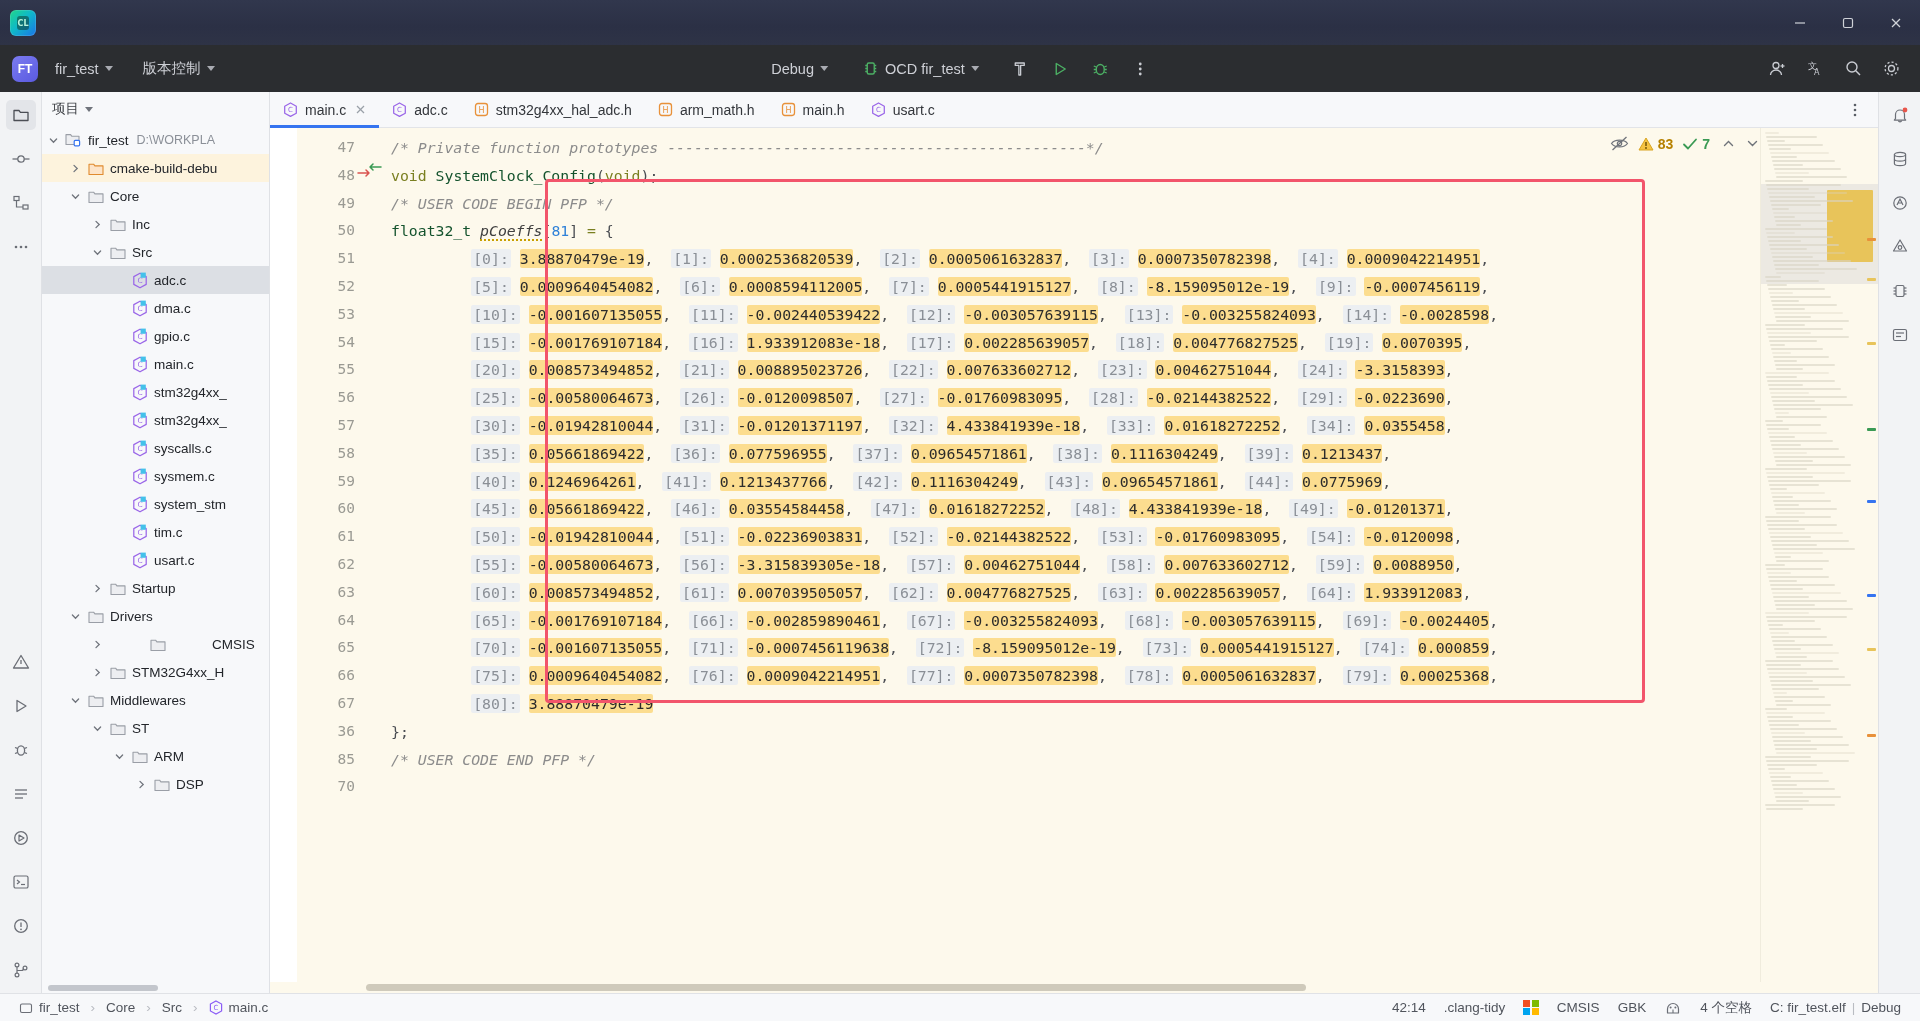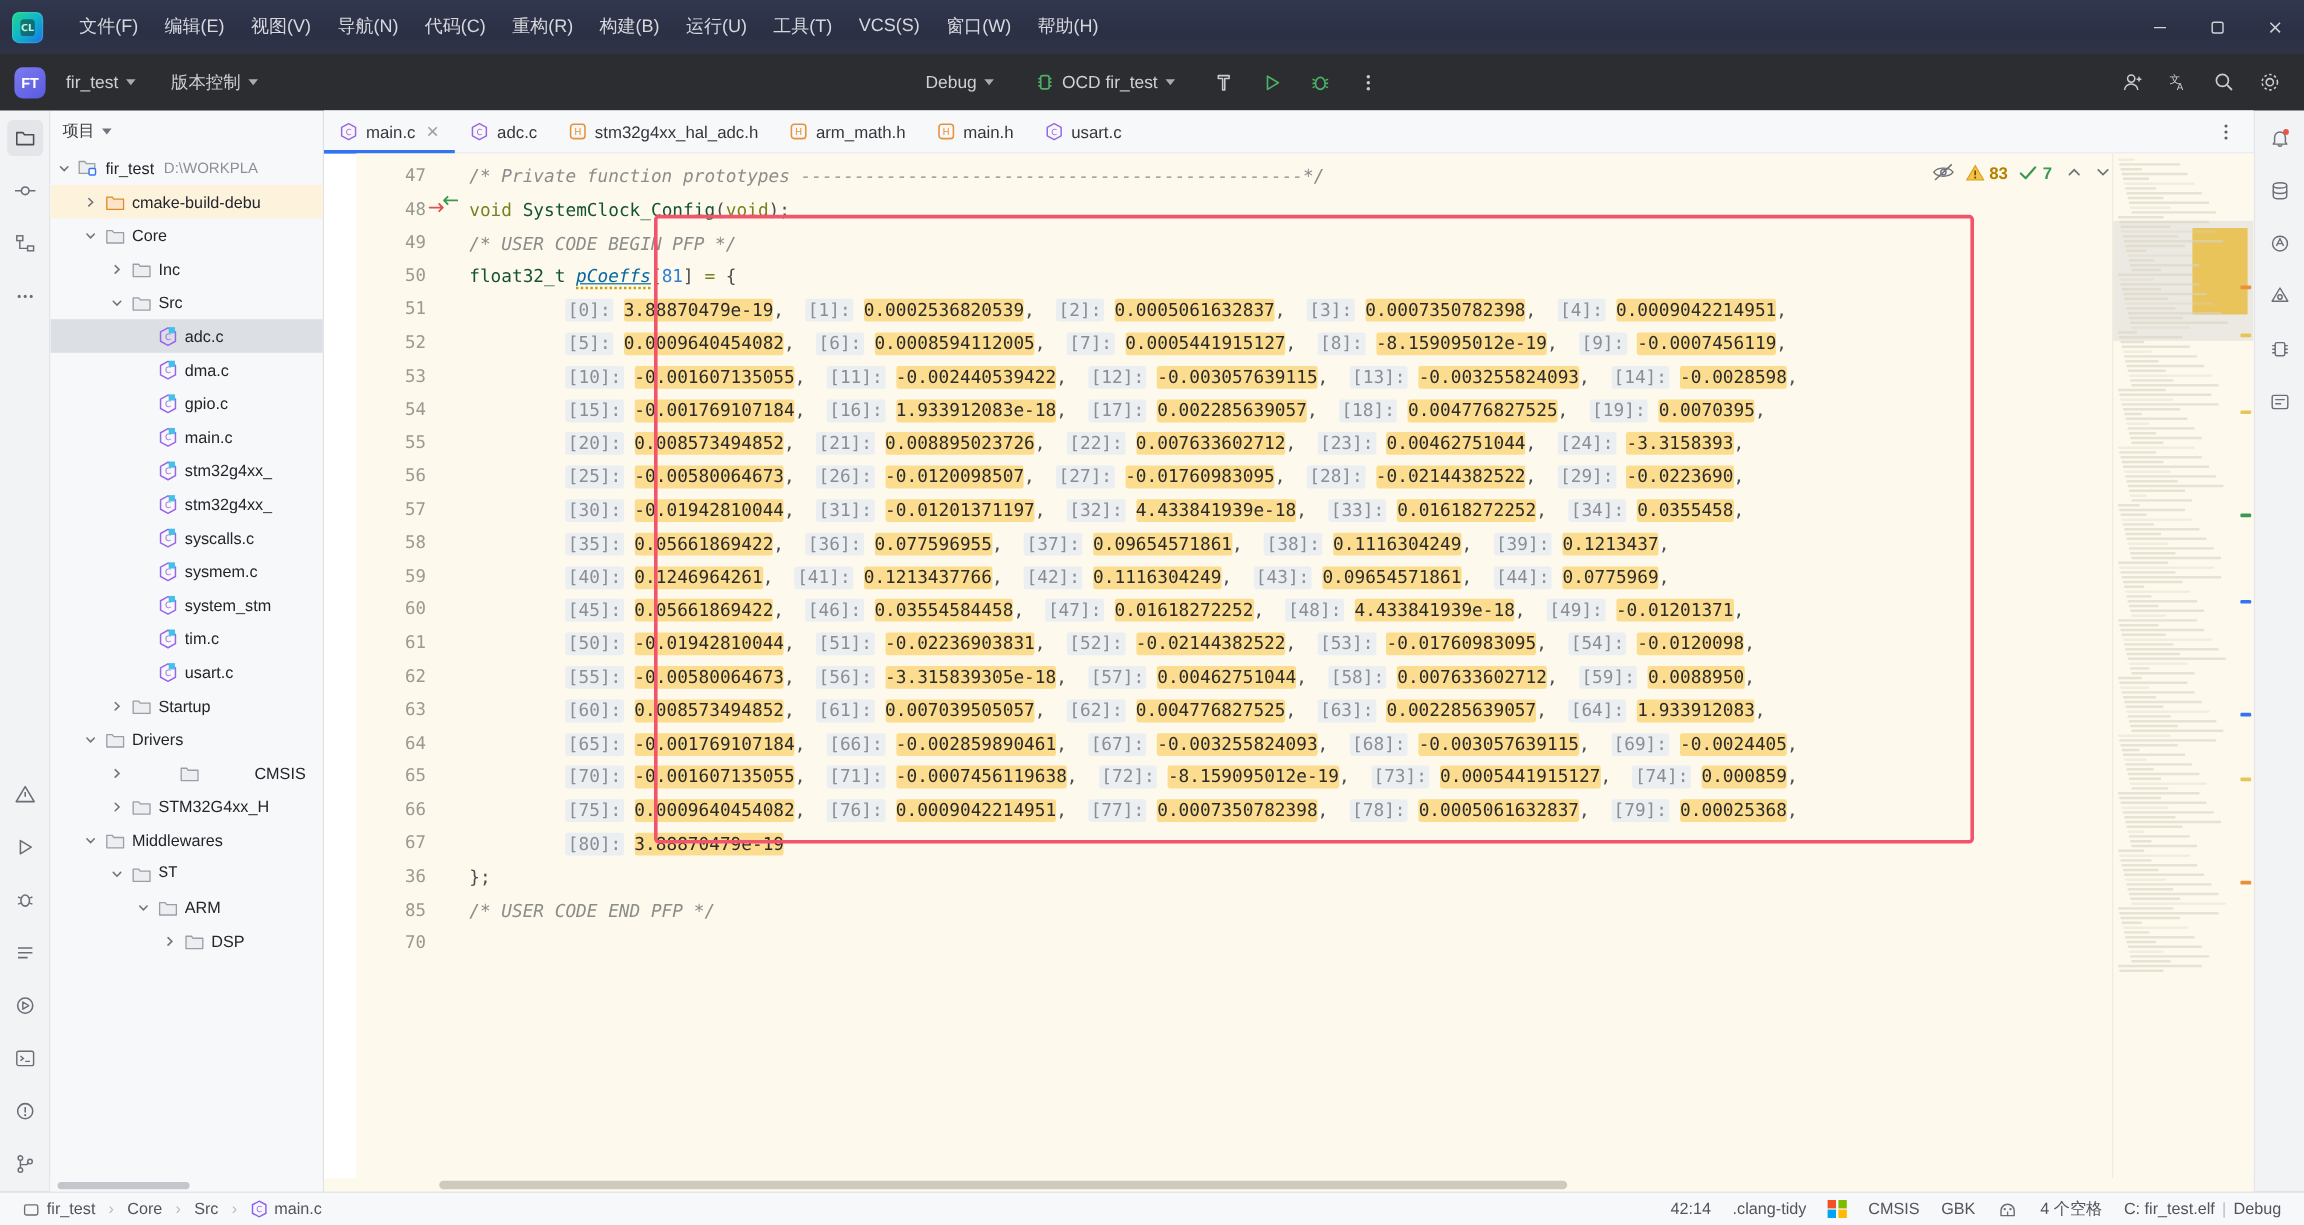--- a/index.html
+++ b/index.html
@@ -96,21 +96,21 @@
   .gline .marks { position:absolute; right:4px; top:0; height:27.8px; line-height:27.8px; font-size:13px; }
   .code {
     flex:1 1 auto; position:relative; overflow:hidden;
     font-family:"DejaVu Sans Mono", monospace; font-size:14.8px;
     padding-top:6px; background:#fdf9ec; color:#2b2b2b; white-space:pre;
   }
   .cline { height:27.8px; line-height:27.8px; padding-left: 2px; }
   .cmt { color:#8c8c8c; font-style: italic; }
   .kw  { color:#7a7f20; }
   .typ { color:#14532d; }
-  .var { color:#0369a1; font-style: italic; text-decoration: underline; }
+  .var { color:#404040; font-style: italic; }
   .num { color:#1a1a1a;text-align:center; }
   .punct { color:#4a4d52; }
   .idx { background:#eceff2; color:#8a8f96; border-radius:2px; padding: 1px 2px; }
   .hint { background:#fcdd8f; border-radius:2px; padding: 1px 0; }
   .squiggle { border-bottom: 2px dotted #c8a000; }
 
   
   .redbox {
     position:absolute; border: 3px solid #f2556b; border-radius:4px; pointer-events:none;
   }
@@ -159,34 +159,20 @@
 <body>
 
 <div class="app">
 
   <div class="menubar">
     <div class="app-logo">
       <svg width="14" height="16" viewBox="0 0 14 16">
           <rect x="1" y="1" width="12" height="14" rx="3" fill="#0e3b30" opacity=".55"></rect>
           <text x="7" y="11" font-size="8" fill="#b9f5dd" text-anchor="middle" font-family="DejaVu Sans">CL</text>
         </svg>
-    </div>
-    <div class="menu-items">
-      <div class="menu-item">文件(F)</div>
-      <div class="menu-item">编辑(E)</div>
-      <div class="menu-item">视图(V)</div>
-      <div class="menu-item">导航(N)</div>
-      <div class="menu-item">代码(C)</div>
-      <div class="menu-item">重构(R)</div>
-      <div class="menu-item">构建(B)</div>
-      <div class="menu-item">运行(U)</div>
-      <div class="menu-item">工具(T)</div>
-      <div class="menu-item">VCS(S)</div>
-      <div class="menu-item">窗口(W)</div>
-      <div class="menu-item">帮助(H)</div>
     </div>
     <div class="win-ctrls">
       <div class="win-btn">
         <svg width="14" height="14" viewBox="0 0 14 14">
             <line x1="2" y1="7" x2="12" y2="7" stroke="#cfd2d8" stroke-width="1.2"></line>
           </svg>
       </div>
       <div class="win-btn">
         <svg width="14" height="14" viewBox="0 0 14 14">
             <rect x="2.5" y="2.5" width="9" height="9" rx="1.5" fill="none" stroke="#cfd2d8" stroke-width="1.2"></rect>
@@ -631,21 +617,21 @@
                 <path d="M2.4 4 L5.5 7.2 L8.6 4" fill="none" stroke="#70747c" stroke-width="1.3" stroke-linecap="round"></path>
               </svg>
             </span>
             <span class="ticon">
               <svg width="16" height="15" viewBox="0 0 16 15">
                 <path d="M1 3.2 h4.6 l1.3 1.7 h8.1 v8.6 h-14 z" fill="#edeef1" stroke="#9a9ea6" stroke-width="1.1" stroke-linejoin="round"></path>
               </svg>
             </span>
             <span class="tlabel">Middlewares</span>
           </div>
-          <div class="trow" style="padding-left: 50px; font-family: Liberation Mono, monospace;">
+          <div class="trow" style="padding-left: 50px;">
             <span class="twist">
               <svg width="11" height="11" viewBox="0 0 11 11">
                 <path d="M2.4 4 L5.5 7.2 L8.6 4" fill="none" stroke="#70747c" stroke-width="1.3" stroke-linecap="round"></path>
               </svg>
             </span>
             <span class="ticon">
               <svg width="16" height="15" viewBox="0 0 16 15">
                 <path d="M1 3.2 h4.6 l1.3 1.7 h8.1 v8.6 h-14 z" fill="#edeef1" stroke="#9a9ea6" stroke-width="1.1" stroke-linejoin="round"></path>
               </svg>
             </span>

